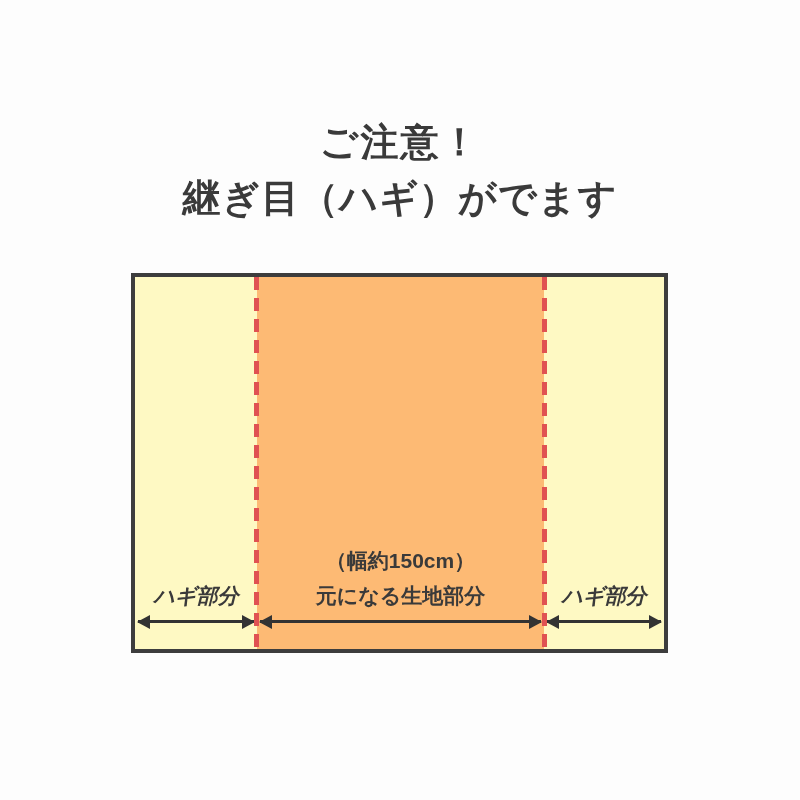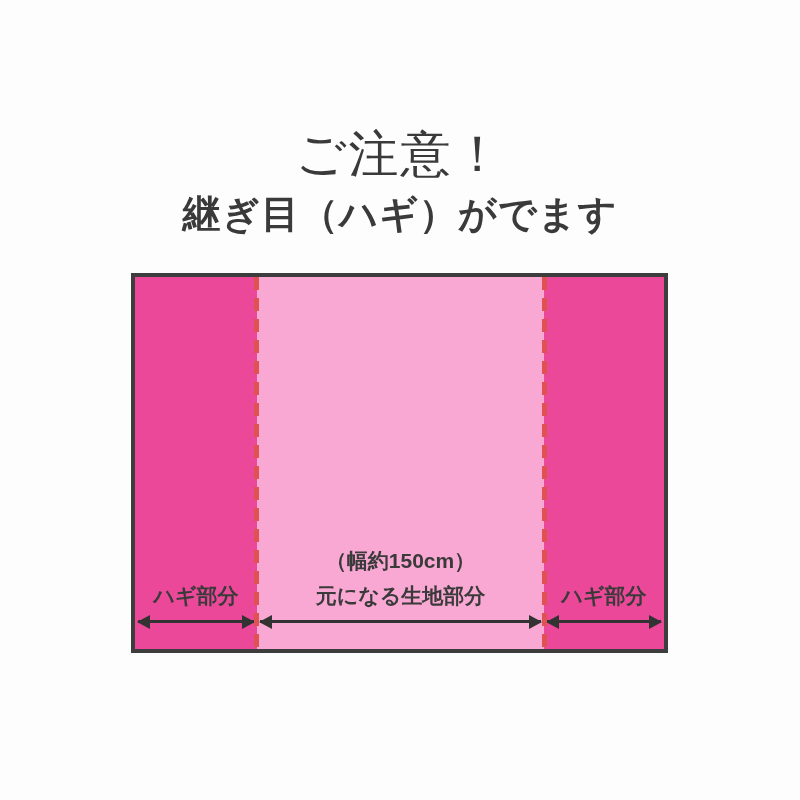--- a/index.html
+++ b/index.html
@@ -19,25 +19,25 @@
   
   .title-block {
     position: absolute;
     top: 118px;
     left: 0;
     width: 800px;
     text-align: center;
     color: #3a3a3a;
   }
   .title-line1 {
-    font-size: 50px;
-    font-weight: 400;
+    font-size: 38px;
+    font-weight: 700;
     letter-spacing: 2px;
     line-height: 48px;
-    margin: 12px;
+    margin: 0;
   }
   .title-line2 {
     font-size: 38px;
     font-weight: 700;
     letter-spacing: 1px;
     line-height: 48px;
     margin: 8px 0 0 0;
   }
 
   
@@ -49,23 +49,23 @@
     height: 380px;
     border: 4px solid #3d3d3d;
     box-sizing: border-box;
     background: #ffffff;
     display: flex;
   }
   .panel {
     position: relative;
     height: 100%;
   }
-  .panel.gray { background: #ec4899; }
+  .panel.gray { background: #fef9c3; font-style: italic; }
   .panel.left  { width: 122px; }
-  .panel.center { flex: 1; background: #f9a8d4; text-decoration: underline; }
+  .panel.center { flex: 1; background: #fdba74; text-decoration: underline; }
   .panel.right { width: 120px; }
 
   
   .seam-line {
     position: absolute;
     top: 0;
     bottom: 0;
     width: 5px;
     background: repeating-linear-gradient(
       to bottom,

